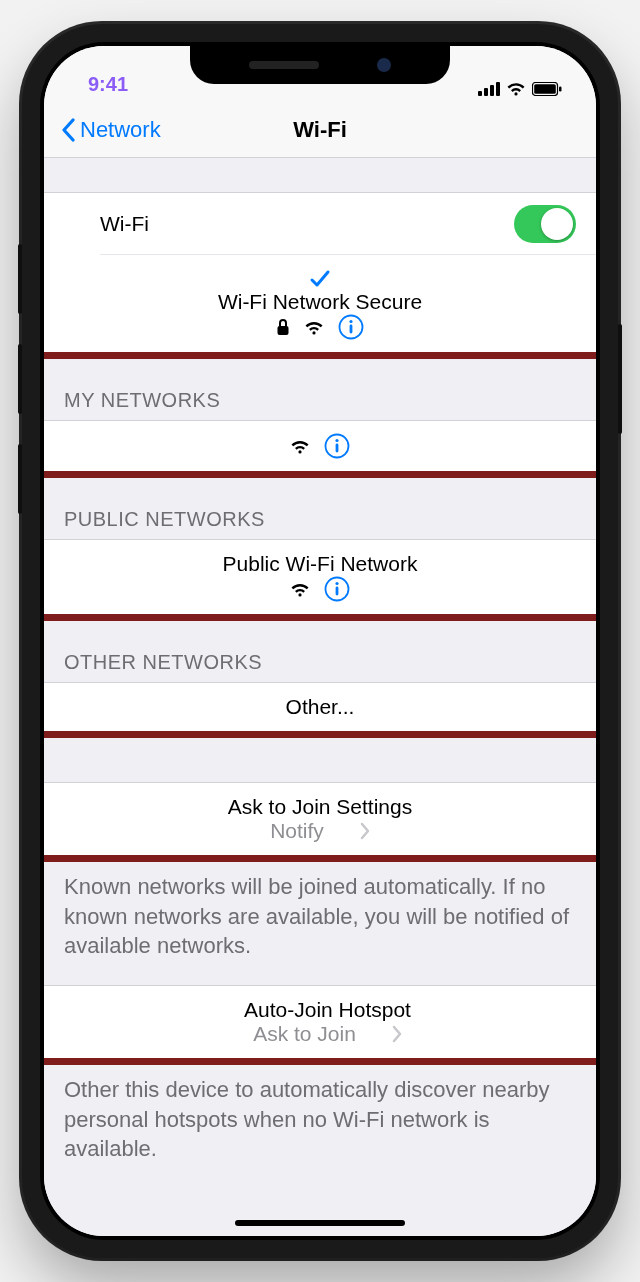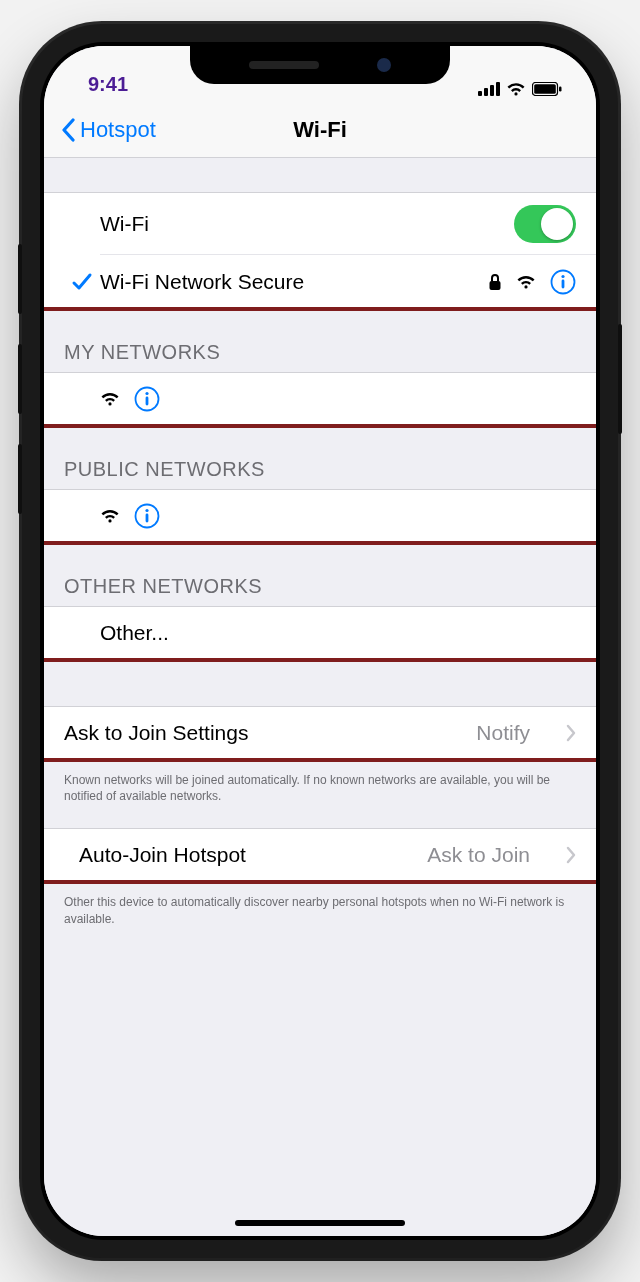--- a/index.html
+++ b/index.html
@@ -42,21 +42,21 @@
     border-bottom-left-radius:24px; border-bottom-right-radius:24px;
     z-index:10;
     display:flex; align-items:center; justify-content:center; gap:18px;
   }
   .speaker { width:70px; height:8px; background:#222; border-radius:4px; }
   .cam { width:14px; height:14px; background:#1a2a4a; border-radius:50%; margin-left:40px; }
 
   .status-bar {
     height:56px; background:#f8f8f8;
     display:flex; align-items:flex-end; justify-content:space-between;
-    padding:0 34px 6px 44px; font-weight:600; font-size:20px; color:#4c1d95;
+    padding:0 34px 6px 44px; font-weight:600; font-size:20px; color:#8b5cf6;
   }
   .status-right { display:flex; align-items:center; gap:6px; }
 
   .nav-bar {
     height:56px; background:#f8f8f8;
     border-bottom:1px solid #d1d1d6;
     position:relative;
     display:flex; align-items:center; justify-content:center;
   }
   .nav-title { font-weight:600; font-size:22px; color:#000; }
@@ -67,32 +67,32 @@
   }
 
   .content { flex:1; overflow-y:auto; background:#efeff4; }
   .spacer { height:34px; }
   .section-header {
     padding: 30px 20px 8px 20px;
     font-size:20px; letter-spacing:.5px; color:#6d6d72; text-transform:uppercase;
   }
   .section-footer {
     padding: 10px 20px 8px 20px;
-    font-size:12px; line-height:1.35; color:#6d6d72;
+    font-size:22px; line-height:1.35; color:#6d6d72;
   }
   .row {
     background:#fff; min-height:56px;
     display:flex; align-items:center;
     padding: 12px 20px 12px 20px;
     font-size:21px; color:#000;
     position:relative;
   }
   .row + .row { border-top:1px solid #e5e5ea00; }
   .row.top-border { border-top:1px solid #d1d1d6; }
-  .row.bottom-border { border-bottom:4px solid #7f1d1d; }
+  .row.bottom-border { border-bottom:7px solid #7f1d1d;flex-direction:column; }
   .hair { position:absolute; left:56px; right:0; bottom:0; height:1px; background:#e5e5ea; }
   .row .leading { width:36px; display:flex; justify-content:center; margin-right:0; color:#007aff; }
   .row .label { flex:1; }
   .row .trail { display:flex; align-items:center; gap:14px; color:#000; }
   .row .value { color:#8e8e93; font-size:21px; margin-right:22px; }
   .chev { color:#c7c7cc; }
 
   .switch {
     width:62px; height:38px; background:#34c759; border-radius:19px; position:relative;
   }
@@ -137,21 +137,21 @@
               <rect x="27" y="4.5" width="2.5" height="5" rx="1.2" fill="#000"></rect>
             </svg>
       </div>
     </div>
 
     <div class="nav-bar">
       <div class="back-btn">
         <svg width="16" height="24" viewBox="0 0 14 24">
               <path d="M12 2 3 12l9 10" fill="none" stroke="#007aff" stroke-width="3.2" stroke-linecap="round" stroke-linejoin="round"></path>
             </svg>
-        <span>Hotspot</span>
+        <span>Network</span>
       </div>
       <div class="nav-title">Wi-Fi</div>
     </div>
 
     <div class="content">
 
       <div class="spacer"></div>
 
       <div class="row top-border">
         <div class="leading"></div>
@@ -198,20 +198,21 @@
                 <circle cx="13" cy="13" r="11.5" fill="none" stroke="#007aff" stroke-width="1.8"></circle>
                 <circle cx="13" cy="7.5" r="1.6" fill="#007aff"></circle>
                 <rect x="11.6" y="10.5" width="2.8" height="9" rx="1.4" fill="#007aff"></rect>
               </svg>
         </div>
       </div>
 
       <div class="section-header">PUBLIC NETWORKS</div>
       <div class="row top-border bottom-border">
         <div class="leading"></div>
+        <div class="label">Public Wi-Fi Network</div>
         <div class="trail">
           <svg width="20" height="15" viewBox="0 0 20 15">
                 <path d="M10 14.5a1.6 1.6 0 1 0 0-3.2 1.6 1.6 0 0 0 0 3.2zM5 9a7 7 0 0 1 10 0l-1.7 1.7a4.6 4.6 0 0 0-6.6 0zM1.5 5.5a12 12 0 0 1 17 0L16.8 7.2a9.6 9.6 0 0 0-13.6 0z" fill="#000"></path>
               </svg>
           <svg width="26" height="26" viewBox="0 0 26 26">
                 <circle cx="13" cy="13" r="11.5" fill="none" stroke="#007aff" stroke-width="1.8"></circle>
                 <circle cx="13" cy="7.5" r="1.6" fill="#007aff"></circle>
                 <rect x="11.6" y="10.5" width="2.8" height="9" rx="1.4" fill="#007aff"></rect>
               </svg>
         </div>

